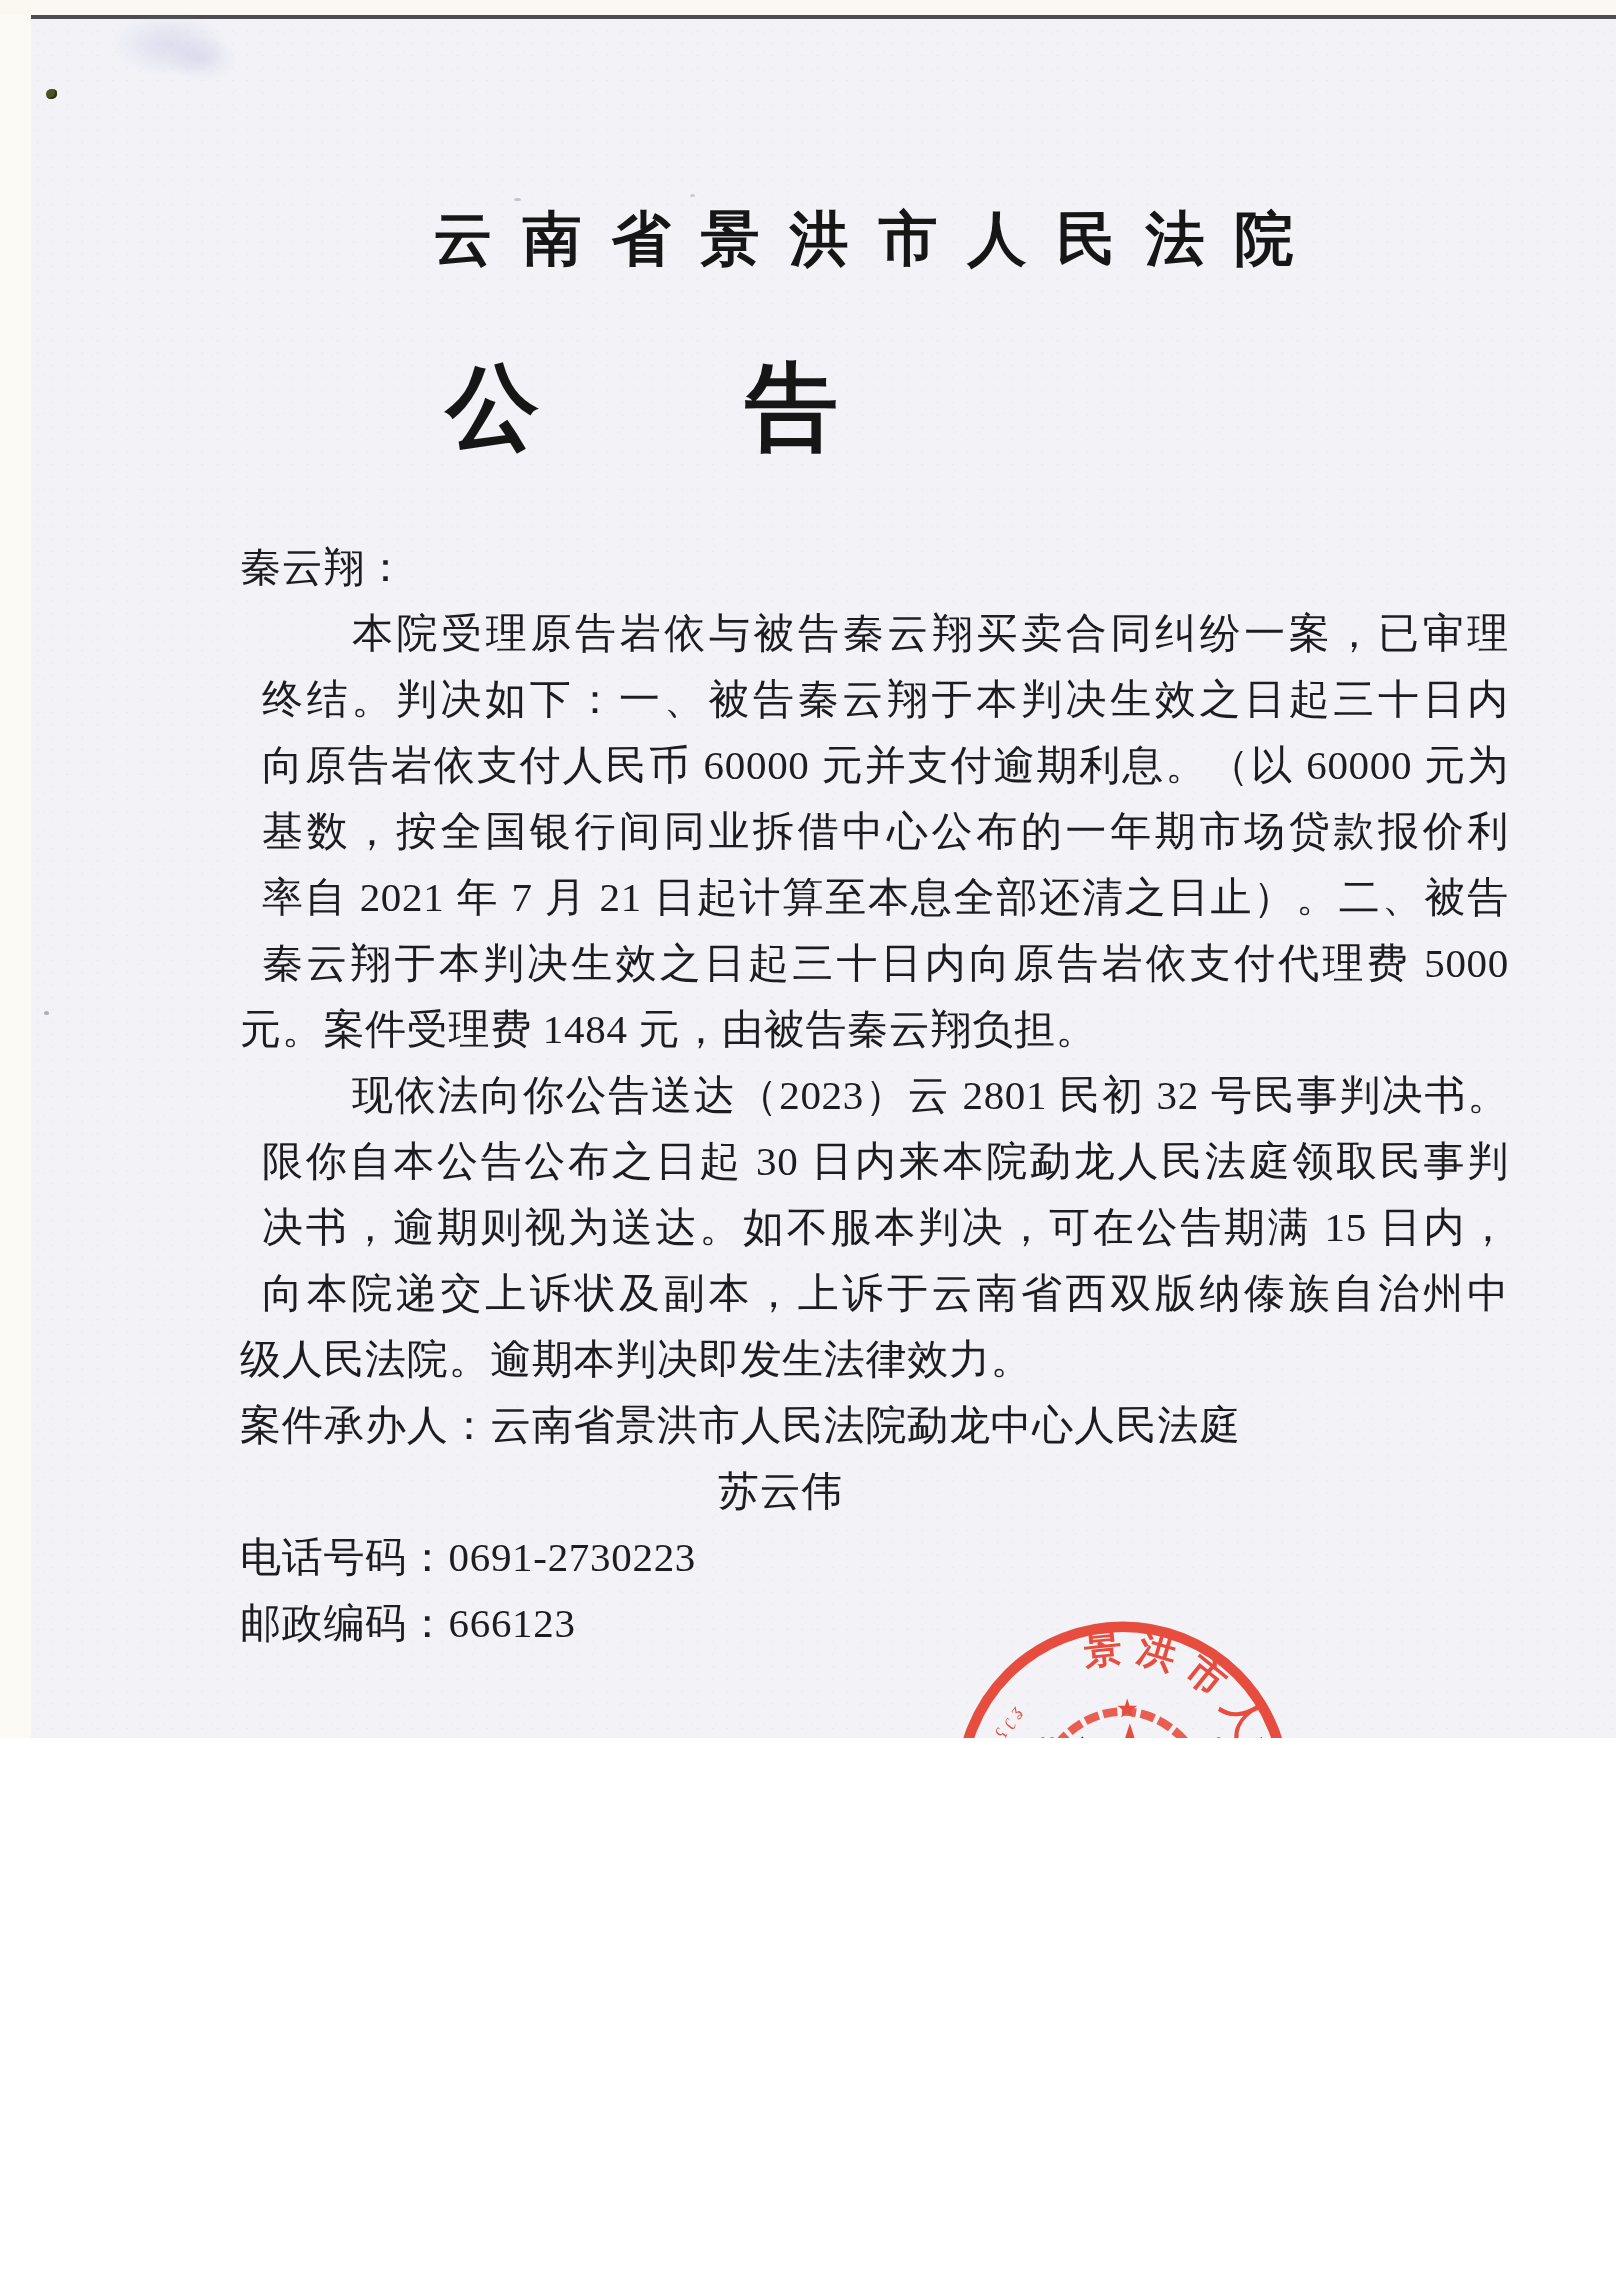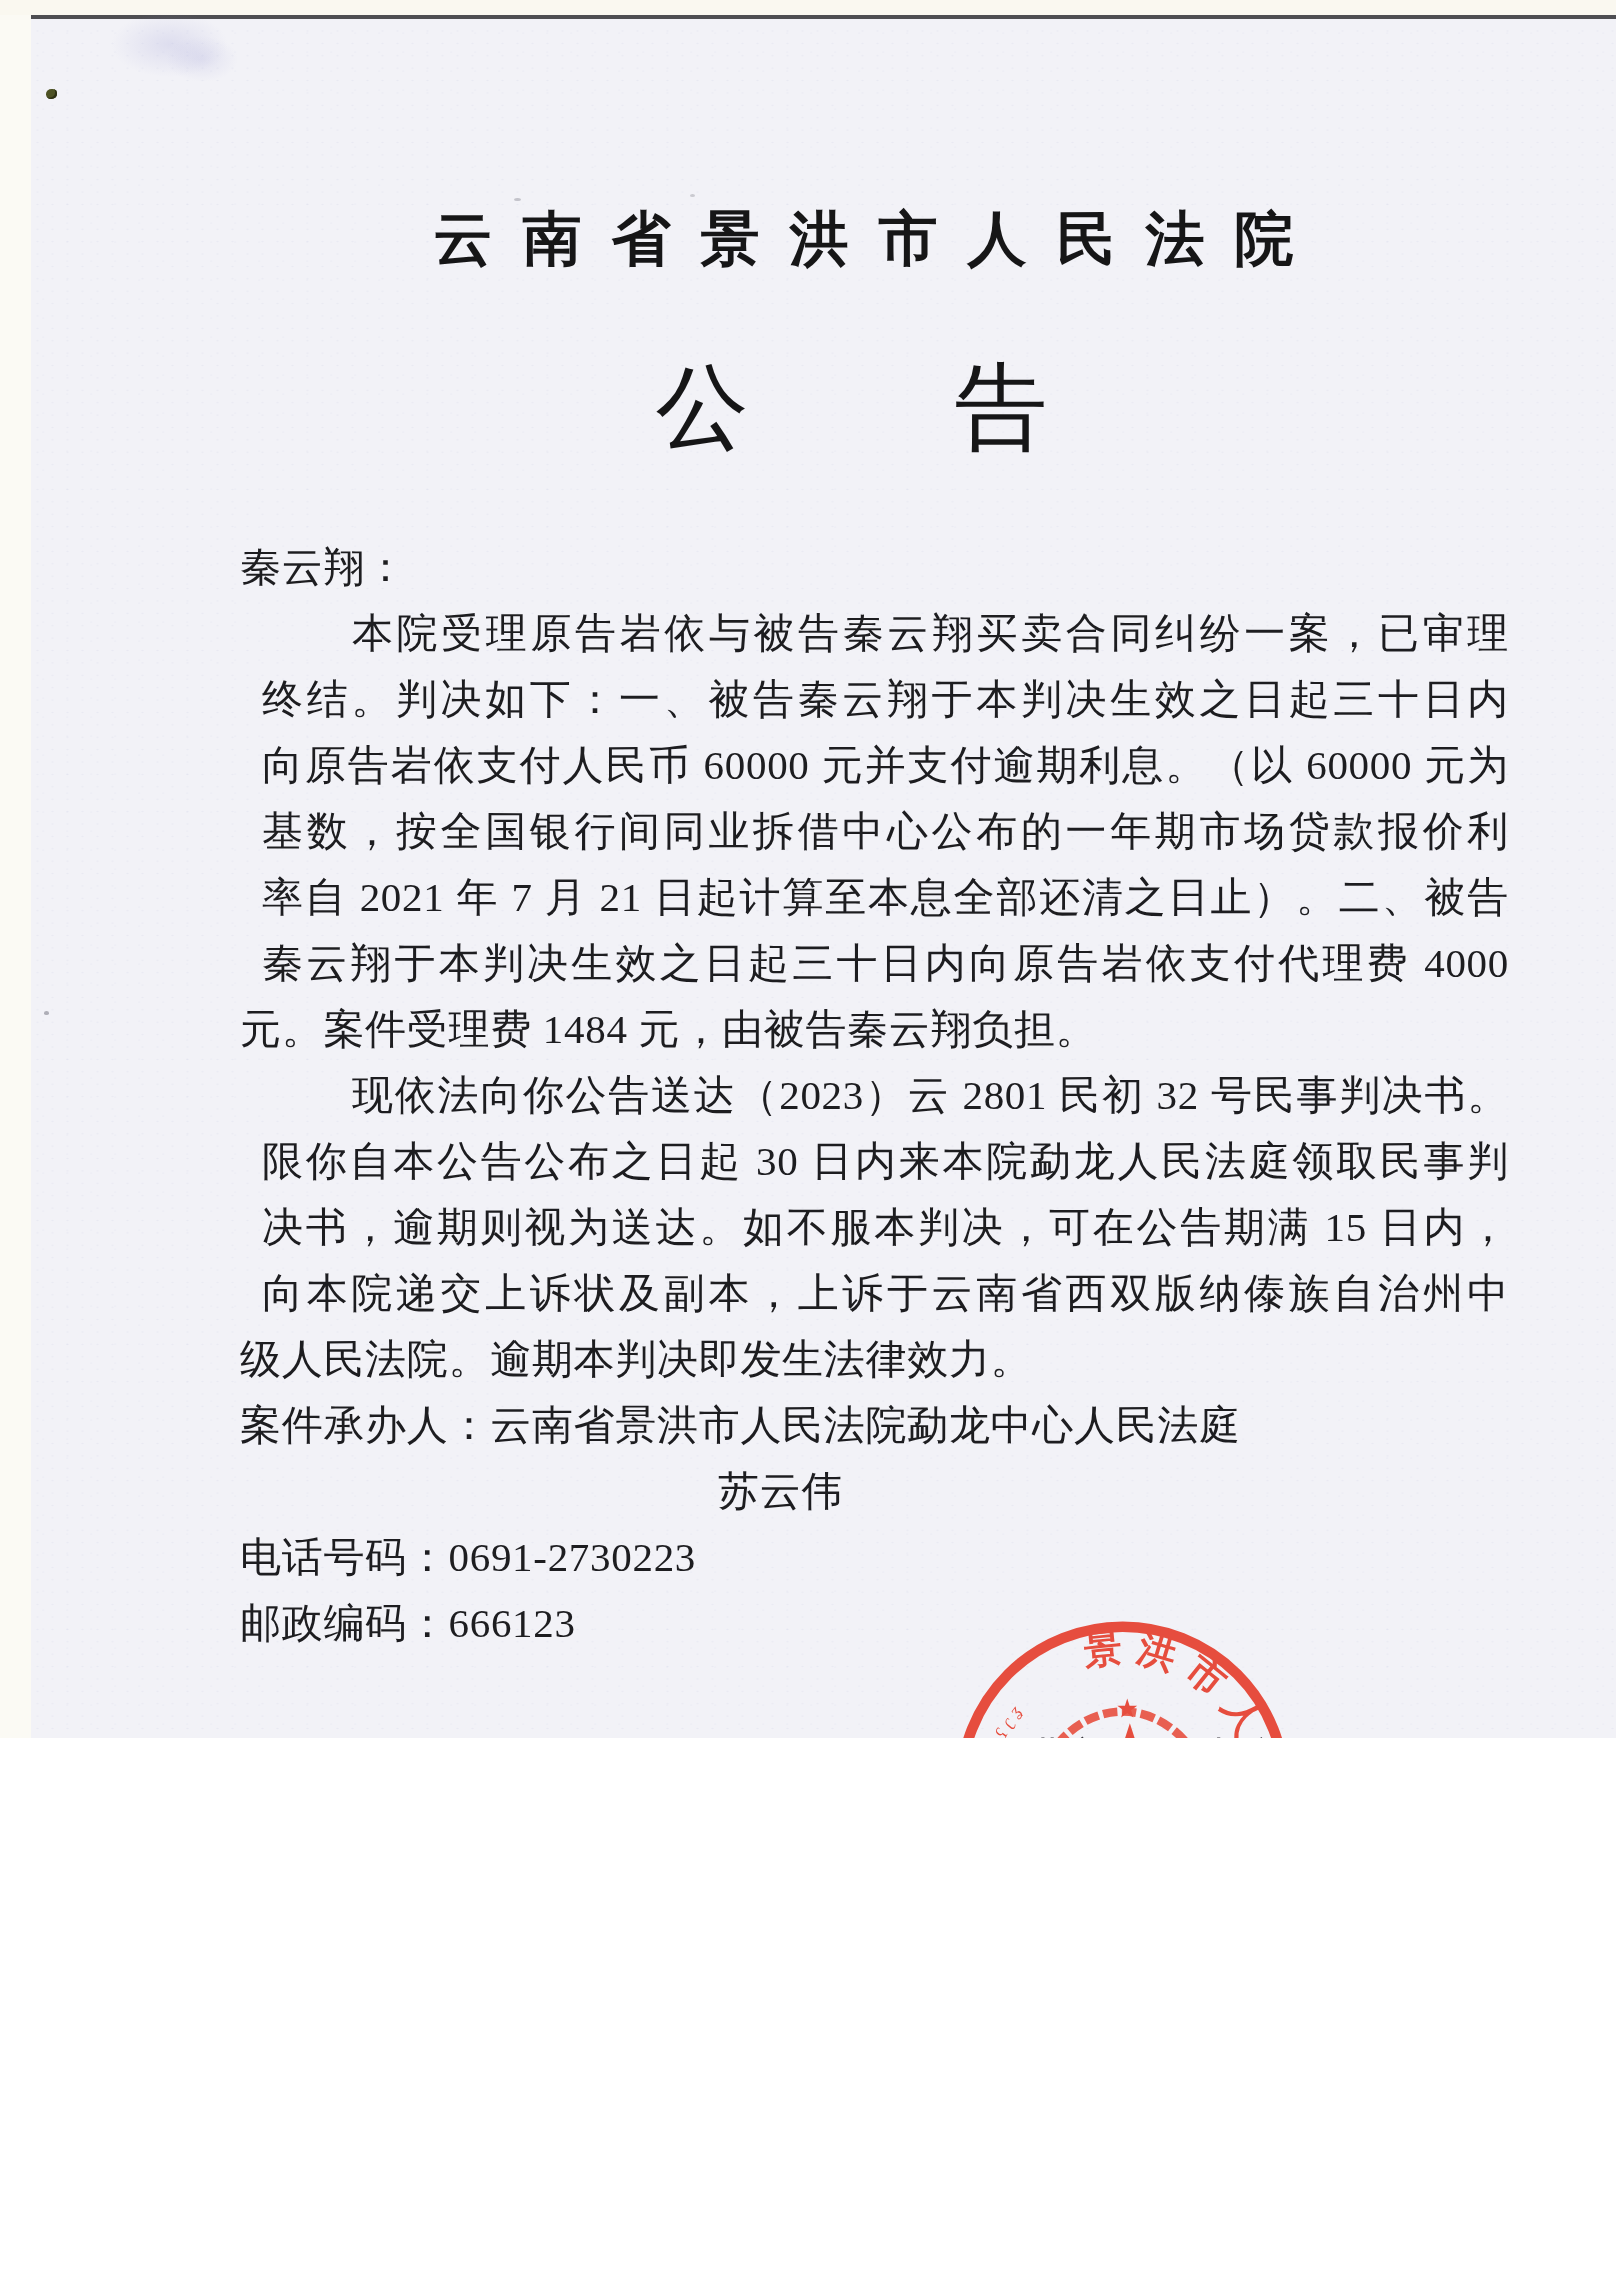--- a/index.html
+++ b/index.html
@@ -33,22 +33,22 @@
   .speck.c{left:690px;top:194px;width:5.2px;height:3.3px;background:rgba(110,110,120,0.3);}
 
   
   .court-title{
     position:absolute;top:207px;left:240px;width:1247px;
     text-align:center;font-size:59px;font-weight:700;
     letter-spacing:30px;text-indent:30px;line-height:1.1;
     color:#161617;
   }
   .notice-title{
-    position:absolute;top:358px;left:228px;width:1247px;
-    text-align:center;font-size:93px;font-weight:400;
+    position:absolute;top:358px;left:240px;width:1247px;
+    text-align:left;font-size:93px;font-weight:700;
     letter-spacing:206px;text-indent:206px;line-height:1.08;
     color:#161617;
   }
 
   
   .body-block{position:absolute;top:534px;left:240px;width:1247px;}
   .line{
     box-sizing:border-box;width:1247px;height:66px;
     font-size:41px;line-height:66px;letter-spacing:0.7px;
     white-space:nowrap;
@@ -93,21 +93,21 @@
   <div class="court-title">云南省景洪市人民法院</div>
   <div class="notice-title">公告</div>
 
   <div class="body-block">
     <div class="line">秦云翔：</div>
     <div class="line indent justify">本院受理原告岩依与被告秦云翔买卖合同纠纷一案，已审理</div>
     <div class="line justify">终结。判决如下：一、被告秦云翔于本判决生效之日起三十日内</div>
     <div class="line justify">向原告岩依支付人民币 60000 元并支付逾期利息。（以 60000 元为</div>
     <div class="line justify">基数，按全国银行间同业拆借中心公布的一年期市场贷款报价利</div>
     <div class="line justify">率自 2021 年 7 月 21 日起计算至本息全部还清之日止）。二、被告</div>
-    <div class="line justify">秦云翔于本判决生效之日起三十日内向原告岩依支付代理费 4000</div>
+    <div class="line justify">秦云翔于本判决生效之日起三十日内向原告岩依支付代理费 5000</div>
     <div class="line">元。案件受理费 1484 元，由被告秦云翔负担。</div>
     <div class="line indent justify">现依法向你公告送达（2023）云 2801 民初 32 号民事判决书。</div>
     <div class="line justify">限你自本公告公布之日起 30 日内来本院勐龙人民法庭领取民事判</div>
     <div class="line justify">决书，逾期则视为送达。如不服本判决，可在公告期满 15 日内，</div>
     <div class="line justify">向本院递交上诉状及副本，上诉于云南省西双版纳傣族自治州中</div>
     <div class="line">级人民法院。逾期本判决即发生法律效力。</div>
     <div class="line">案件承办人：云南省景洪市人民法院勐龙中心人民法庭</div>
     <div class="line handler-name">苏云伟</div>
     <div class="line">电话号码：0691-2730223</div>
     <div class="line">邮政编码：666123</div>

